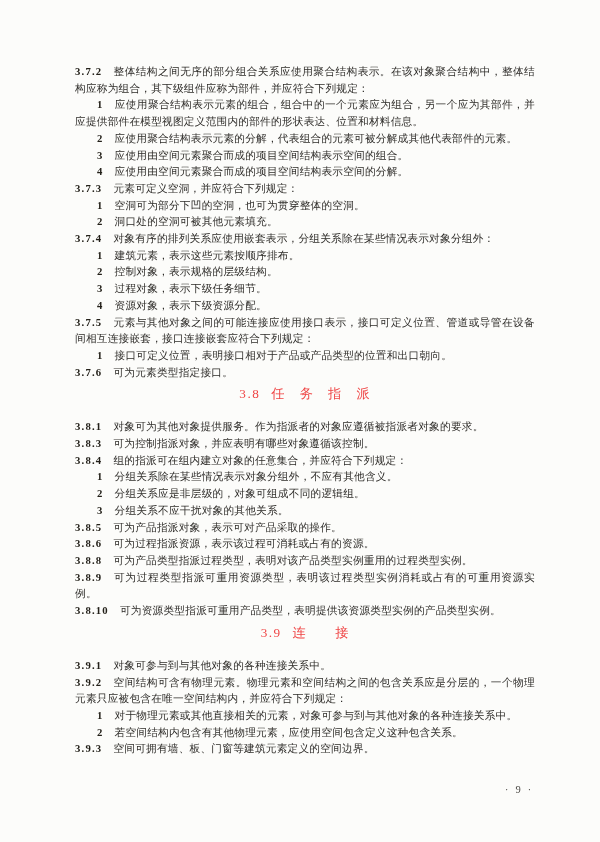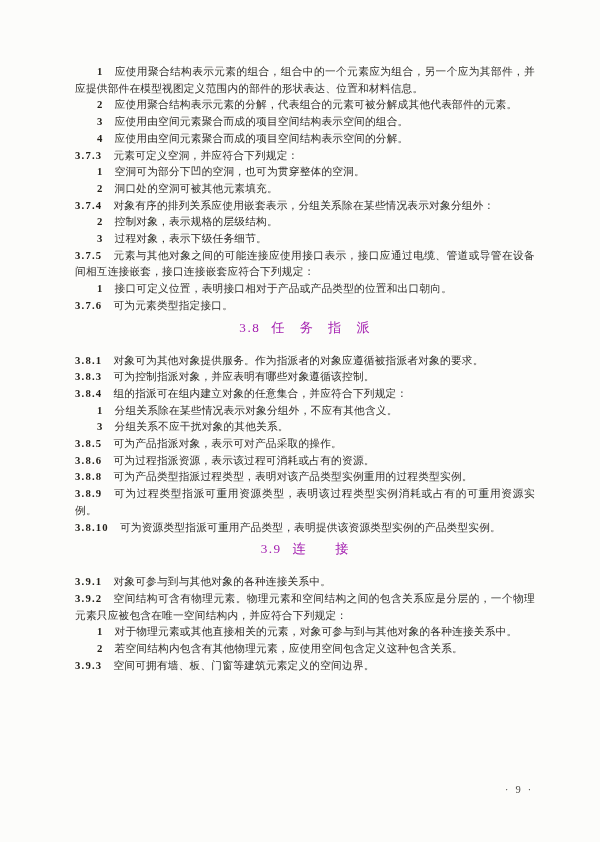--- a/index.html
+++ b/index.html
@@ -40,21 +40,21 @@
     text-indent: 22px;
   }
   .heading {
     display: flex;
     justify-content: center;
     align-items: baseline;
     gap: 11px;
     margin: 5px 0 16px 0;
     font-size: 13.2px;
     line-height: 17px;
-    color: #a21caf;
+    color: #ef4444;
   }
   .heading .h-num {
     letter-spacing: 1.5px;
   }
   .heading .h-title {
     letter-spacing: 1px;
   }
   .page-footer {
     position: absolute;
     top: 784px;
@@ -68,41 +68,45 @@
   .page-footer .dot {
     font-size: 10px;
     color: #3c3a36;
   }
 </style>
 </head>
 <body>
 
 <div class="page">
   <div class="doc-body">
+      <p class="para clause"><b class="num">3.7.2</b><span class="txt">整体结构之间无序的部分组合关系应使用聚合结构表示。在该对象聚合结构中，整体结构应称为组合，其下级组件应称为部件，并应符合下列规定：</span></p>
       <p class="para sub"><b class="num">1</b><span class="txt">应使用聚合结构表示元素的组合，组合中的一个元素应为组合，另一个应为其部件，并应提供部件在模型视图定义范围内的部件的形状表达、位置和材料信息。</span></p>
       <p class="para sub"><b class="num">2</b><span class="txt">应使用聚合结构表示元素的分解，代表组合的元素可被分解成其他代表部件的元素。</span></p>
       <p class="para sub"><b class="num">3</b><span class="txt">应使用由空间元素聚合而成的项目空间结构表示空间的组合。</span></p>
       <p class="para sub"><b class="num">4</b><span class="txt">应使用由空间元素聚合而成的项目空间结构表示空间的分解。</span></p>
       <p class="para clause"><b class="num">3.7.3</b><span class="txt">元素可定义空洞，并应符合下列规定：</span></p>
       <p class="para sub"><b class="num">1</b><span class="txt">空洞可为部分下凹的空洞，也可为贯穿整体的空洞。</span></p>
       <p class="para sub"><b class="num">2</b><span class="txt">洞口处的空洞可被其他元素填充。</span></p>
       <p class="para clause"><b class="num">3.7.4</b><span class="txt">对象有序的排列关系应使用嵌套表示，分组关系除在某些情况表示对象分组外：</span></p>
+      <p class="para sub"><b class="num">1</b><span class="txt">建筑元素，表示这些元素按顺序排布。</span></p>
       <p class="para sub"><b class="num">2</b><span class="txt">控制对象，表示规格的层级结构。</span></p>
       <p class="para sub"><b class="num">3</b><span class="txt">过程对象，表示下级任务细节。</span></p>
-      <p class="para clause"><b class="num">3.7.5</b><span class="txt">元素与其他对象之间的可能连接应使用接口表示，接口应通过电缆、管道或导管在设备间相互连接嵌套，接口连接嵌套应符合下列规定：</span></p>
+      <p class="para sub"><b class="num">4</b><span class="txt">资源对象，表示下级资源分配。</span></p>
+      <p class="para clause"><b class="num">3.7.5</b><span class="txt">元素与其他对象之间的可能连接应使用接口表示，接口可定义位置、管道或导管在设备间相互连接嵌套，接口连接嵌套应符合下列规定：</span></p>
       <p class="para sub"><b class="num">1</b><span class="txt">接口可定义位置，表明接口相对于产品或产品类型的位置和出口朝向。</span></p>
       <p class="para clause"><b class="num">3.7.6</b><span class="txt">可为元素类型指定接口。</span></p>
       <div class="heading">
         <span class="h-num">3.8</span>
         <span class="h-title">任　务　指　派</span>
       </div>
       <p class="para clause"><b class="num">3.8.1</b><span class="txt">对象可为其他对象提供服务。作为指派者的对象应遵循被指派者对象的要求。</span></p>
       <p class="para clause"><b class="num">3.8.3</b><span class="txt">可为控制指派对象，并应表明有哪些对象遵循该控制。</span></p>
       <p class="para clause"><b class="num">3.8.4</b><span class="txt">组的指派可在组内建立对象的任意集合，并应符合下列规定：</span></p>
       <p class="para sub"><b class="num">1</b><span class="txt">分组关系除在某些情况表示对象分组外，不应有其他含义。</span></p>
+      <p class="para sub"><b class="num">2</b><span class="txt">分组关系应是非层级的，对象可组成不同的逻辑组。</span></p>
       <p class="para sub"><b class="num">3</b><span class="txt">分组关系不应干扰对象的其他关系。</span></p>
       <p class="para clause"><b class="num">3.8.5</b><span class="txt">可为产品指派对象，表示可对产品采取的操作。</span></p>
       <p class="para clause"><b class="num">3.8.6</b><span class="txt">可为过程指派资源，表示该过程可消耗或占有的资源。</span></p>
       <p class="para clause"><b class="num">3.8.8</b><span class="txt">可为产品类型指派过程类型，表明对该产品类型实例重用的过程类型实例。</span></p>
       <p class="para clause"><b class="num">3.8.9</b><span class="txt">可为过程类型指派可重用资源类型，表明该过程类型实例消耗或占有的可重用资源实例。</span></p>
       <p class="para clause"><b class="num">3.8.10</b><span class="txt">可为资源类型指派可重用产品类型，表明提供该资源类型实例的产品类型实例。</span></p>
       <div class="heading">
         <span class="h-num">3.9</span>
         <span class="h-title">连　　接</span>
       </div>

